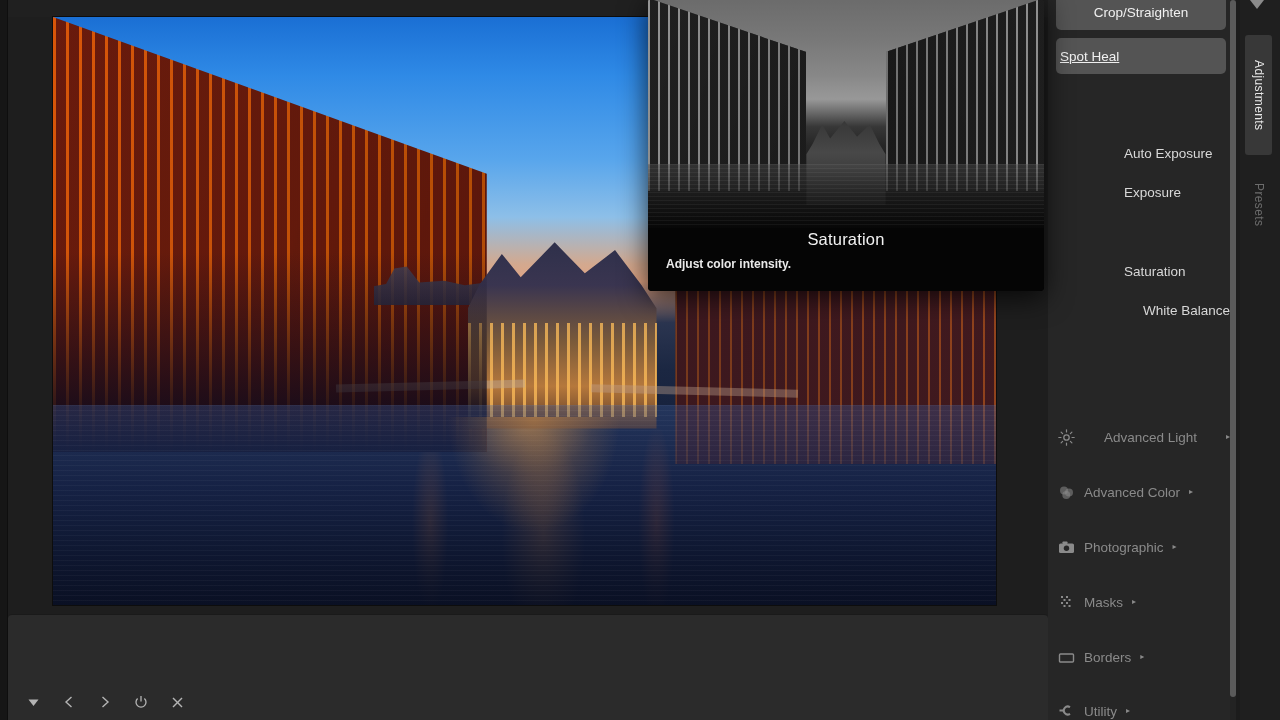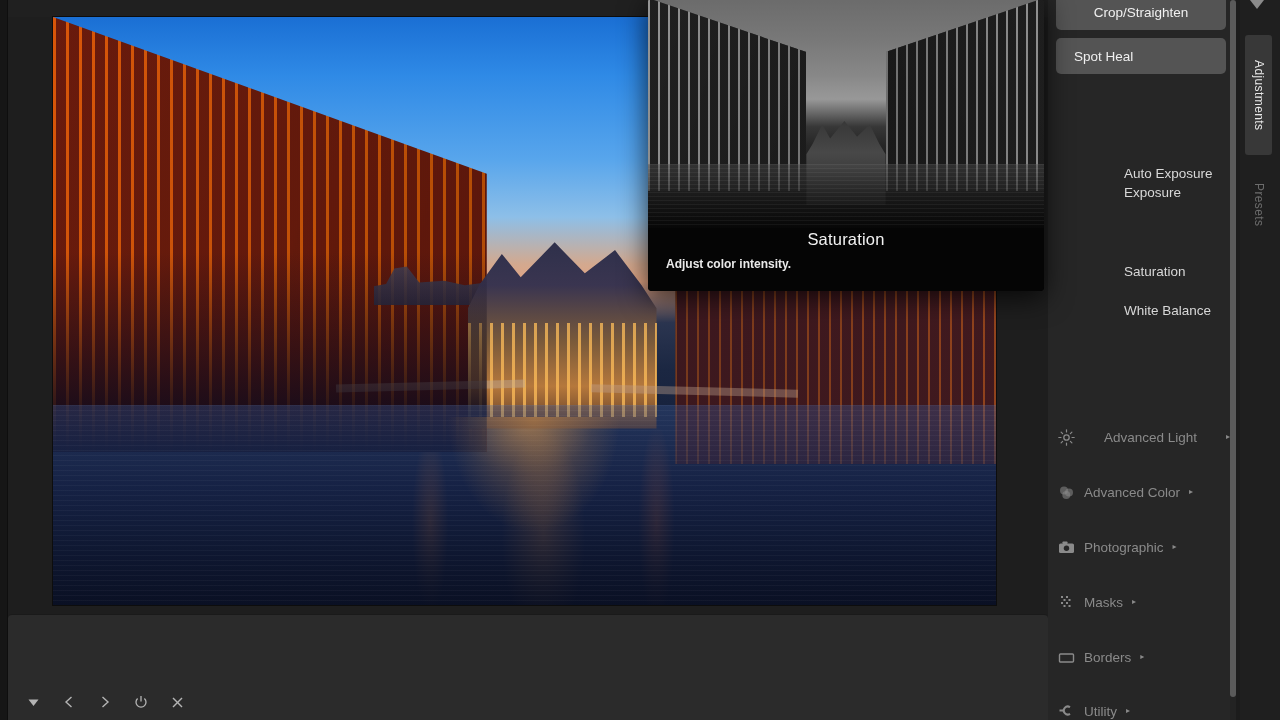--- a/index.html
+++ b/index.html
@@ -232,21 +232,21 @@
     height: 36px;
     background: #545454;
     border-radius: 5px;
     color: #f0f0f0;
     font-size: 13.5px;
     display: flex;
     align-items: center;
     cursor: pointer;
   }
   #btn-crop { top: -6px; justify-content: center; }
-  #btn-spot { top: 38px; padding-left: 18px; }
+  #btn-spot { top: 38px; padding-left: 4px; text-decoration: underline; }
 
   .section-header {
     position: absolute;
     left: 10px;
     width: 172px;
     height: 26px;
     display: flex;
     align-items: center;
     gap: 9px;
     cursor: pointer;
@@ -274,25 +274,25 @@
     display: flex;
     align-items: center;
     padding-left: 66px;
     color: #d8d8d8;
     font-size: 13.5px;
     cursor: pointer;
   }
 
   
   #sec-basics    { top: 93px; }
-  #it-autoexp    { top: 141px; margin-top: 20px; }
+  #it-autoexp    { top: 141px; }
   #it-exposure   { top: 180px; }
   #it-contrast   { top: 220px; }
   #it-saturation { top: 259px; }
-  #it-whitebal   { top: 298px; }
+  #it-whitebal   { top: 298px; justify-content: flex-end; }
   #it-temp       { top: 338px; }
   #it-multitool  { top: 377px; }
   #sec-advlight  { top: 424px; justify-content: space-between; }
   #sec-advcolor  { top: 479px; }
   #sec-photo     { top: 534px; }
   #sec-masks     { top: 589px; }
   #sec-borders   { top: 644px; }
   #sec-utility   { top: 698px; }
 
   

